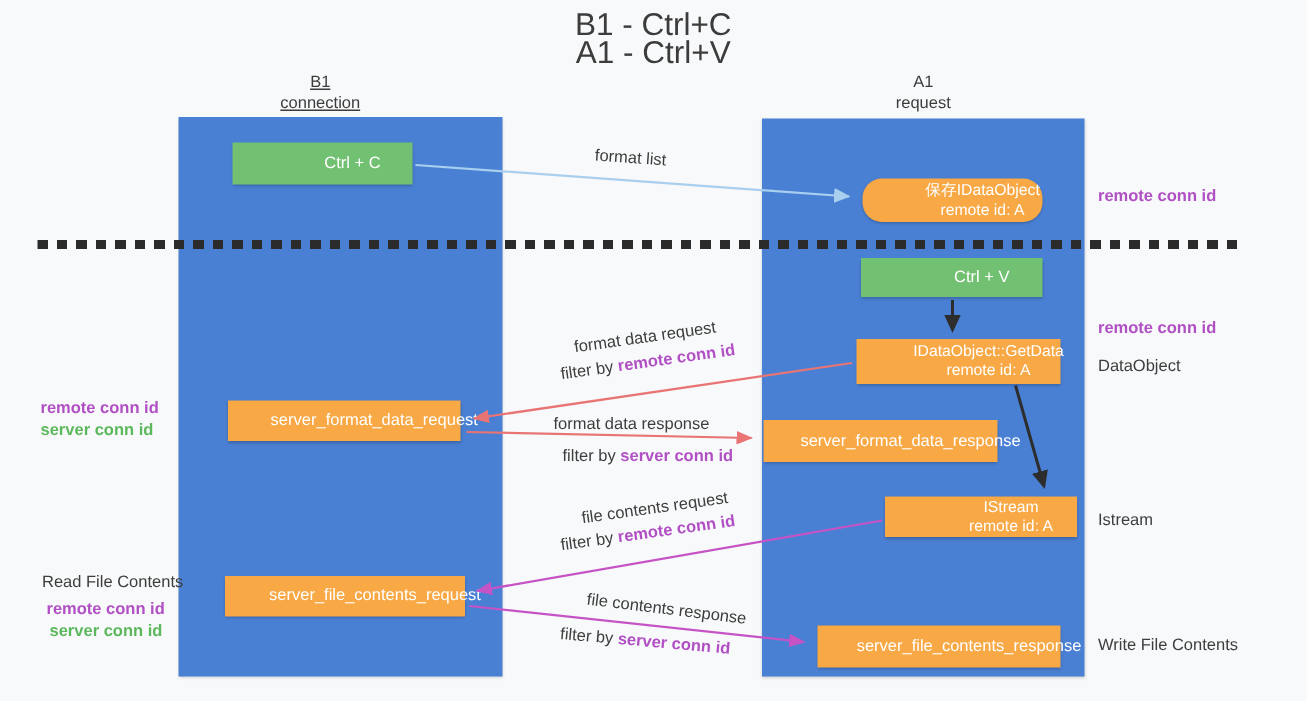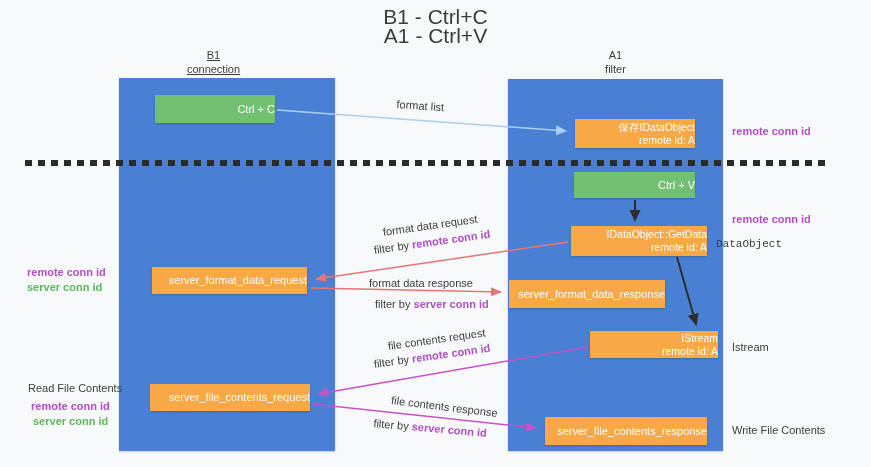--- a/index.html
+++ b/index.html
@@ -34,21 +34,21 @@
     position:absolute;background:var(--col-blue);
     box-shadow:0 1px 2px rgba(0,0,0,.18);
   }
   .column.left{left:119px;top:78px;width:216px;height:373px;}
   .column.right{left:508px;top:79px;width:215px;height:372px;}
   .dashline{
     position:absolute;left:25px;top:160px;width:805px;height:6px;
     background:repeating-linear-gradient(to right,#2b2b2b 0 7px,transparent 7px 13px);
   }
   .dbox{
-    position:absolute;display:flex;flex-direction:column;align-items:flex-end;justify-content:center;
+    position:absolute;display:flex;flex-direction:column;align-items:center;justify-content:center;
     color:#fff;font-size:11px;line-height:13px;text-align:center;
     box-shadow:0 1px 2px rgba(0,0,0,.22);
     padding-left:40px;
   }
   .dbox.green{background:var(--box-green);}
   .dbox.orange{background:var(--box-orange);}
   .dbox.two{font-size:10.5px;}
   .arrows{position:absolute;left:0;top:0;width:871px;height:467px;pointer-events:none;}
   .flabel{
     position:absolute;font-size:11px;line-height:13px;color:#3d3d3d;white-space:nowrap;
@@ -71,33 +71,33 @@
     <div>B1 - Ctrl+C</div>
     <div>A1 - Ctrl+V</div>
   </div>
 
   <div class="col-header left">
     <div>B1</div>
     <div>connection</div>
   </div>
   <div class="col-header right">
     <div>A1</div>
-    <div>filter</div>
+    <div>request</div>
   </div>
 
   <div class="column left"></div>
   <div class="column right"></div>
 
   <div class="dashline"></div>
 
   <div class="dbox green" style="left:155px;top:95px;width:120px;height:28px;">
     <span>Ctrl + C</span>
   </div>
 
-  <div class="dbox orange two" style="left:575px;top:119px;width:120px;height:29px;">
+  <div class="dbox orange two" style="left:575px;top:119px;width:120px;height:29px;border-radius:13px;">
     <span>保存IDataObject</span>
     <span>remote id: A</span>
   </div>
 
   <div class="dbox green" style="left:574px;top:172px;width:121px;height:26px;">
     <span>Ctrl + V</span>
   </div>
 
   <div class="dbox orange two" style="left:571px;top:226px;width:136px;height:30px;">
     <span>IDataObject::GetData</span>
@@ -166,21 +166,21 @@
     <span>filter by </span><span class="fval">remote conn id</span>
   </div>
 
   <div class="flabel" style="left:392px;top:394px;transform:rotate(7deg);">file contents response</div>
   <div class="flabel" style="left:374px;top:417px;transform:rotate(5deg);">
     <span>filter by </span><span class="fval">server conn id</span>
   </div>
 
   <div class="side purple" style="left:732px;top:125px;">remote conn id</div>
   <div class="side purple" style="left:732px;top:213px;">remote conn id</div>
-  <div class="side dark" style="left:716px;top:238px;font-family:Liberation Mono, monospace;">DataObject</div>
+  <div class="side dark" style="left:732px;top:238px;">DataObject</div>
   <div class="side dark" style="left:732px;top:341px;">Istream</div>
   <div class="side dark" style="left:732px;top:424px;">Write File Contents</div>
 
   <div class="side purple" style="left:27px;top:266px;">remote conn id</div>
   <div class="side green" style="left:27px;top:281px;">server conn id</div>
   <div class="side dark" style="left:28px;top:382px;">Read File Contents</div>
   <div class="side purple" style="left:31px;top:400px;">remote conn id</div>
   <div class="side green" style="left:33px;top:415px;">server conn id</div>
 
 </div>

